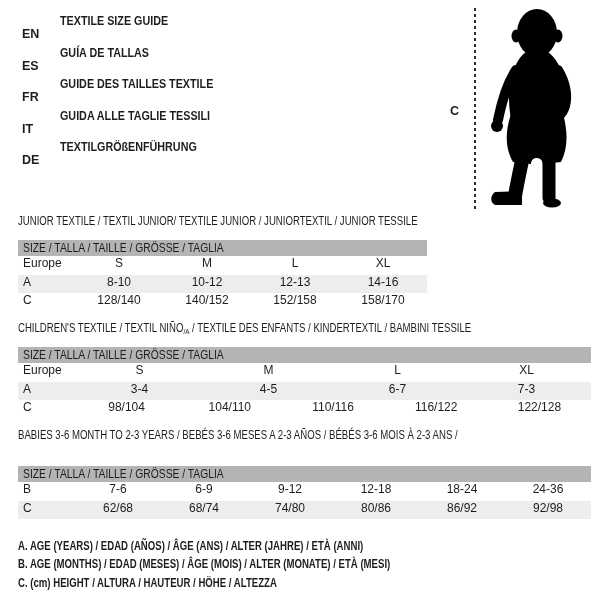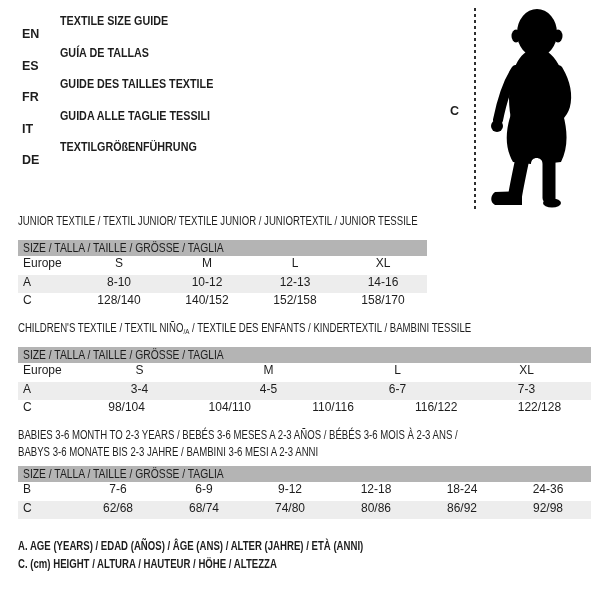--- a/index.html
+++ b/index.html
@@ -168,21 +168,20 @@
     <div class="t-cell">98/104</div>
     <div class="t-cell">104/110</div>
     <div class="t-cell">110/116</div>
     <div class="t-cell">116/122</div>
     <div class="t-cell">122/128</div>
   </div>
 </div>
 
 <div class="abs section-title" style="left:18px;top:428px;">
   <div><span class="condensed">BABIES 3-6 MONTH TO 2-3 YEARS / BEBÉS 3-6 MESES A 2-3 AÑOS / BÉBÉS 3-6 MOIS À 2-3 ANS /</span></div>
-  <div style="margin-top:3px;"><span class="condensed">BABYS 3-6 MONATE BIS 2-3 JAHRE / BAMBINI 3-6 MESI A 2-3 ANNI</span></div>
 </div>
 <div class="abs size-table" style="left:18px;top:466px;width:573px;">
   <div class="table-bar">
     <span class="condensed-wide">SIZE / TALLA / TAILLE / GRÖSSE / TAGLIA</span>
   </div>
   <div class="t-row">
     <div class="t-label">B</div>
     <div class="t-cell">7-6</div>
     <div class="t-cell">6-9</div>
     <div class="t-cell">9-12</div>
@@ -196,14 +195,15 @@
     <div class="t-cell">68/74</div>
     <div class="t-cell">74/80</div>
     <div class="t-cell">80/86</div>
     <div class="t-cell">86/92</div>
     <div class="t-cell">92/98</div>
   </div>
 </div>
 
 <div class="abs legend">
   <div><span class="condensed">A. AGE (YEARS) / EDAD (AÑOS) / ÂGE (ANS) / ALTER (JAHRE) / ETÀ (ANNI)</span></div>
+  <div><span class="condensed">B. AGE (MONTHS) / EDAD (MESES) / ÂGE (MOIS) / ALTER (MONATE) / ETÀ (MESI)</span></div>
   <div><span class="condensed">C. (cm) HEIGHT / ALTURA / HAUTEUR / HÖHE / ALTEZZA</span></div>
 </div>
 
 </body></html>

